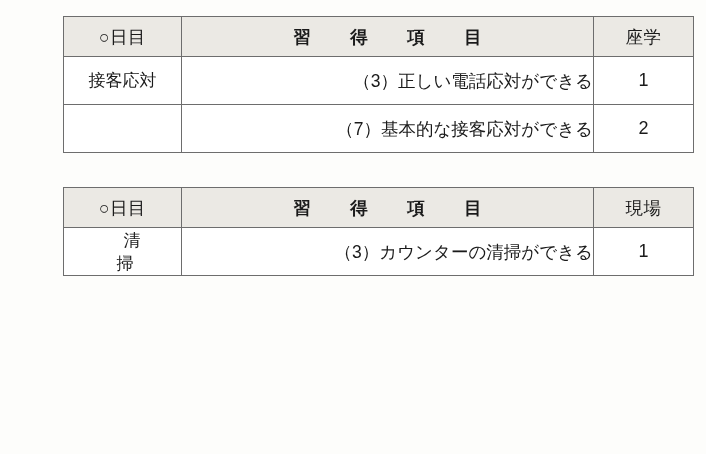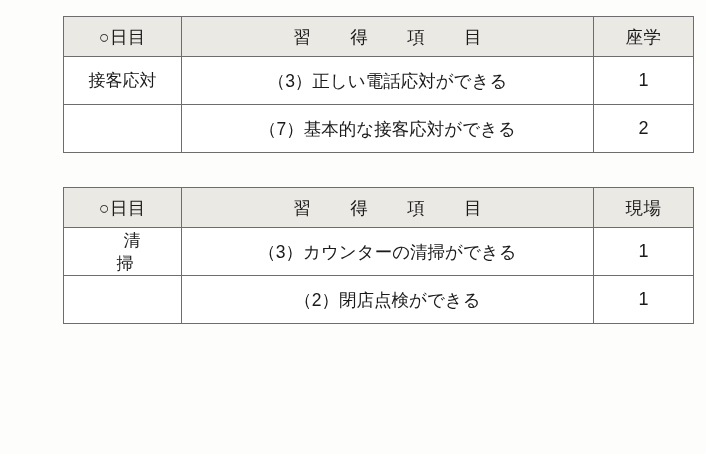--- a/index.html
+++ b/index.html
@@ -44,37 +44,38 @@
   .hdr {
     background: #ebe9e4;
     height: 39px;
     text-align: center;
     font-size: 17.5px;
     letter-spacing: 0.5px;
   }
   .hdr.item-hdr {
     letter-spacing: 11px;
     text-indent: 11px;
+    font-weight: bold;
   }
   
   .cell-day {
     height: 47px;
     text-align: center;
     font-size: 17px;
   }
   .cell-day.spaced {
     letter-spacing: 14px;
     text-indent: 14px;
     padding-left: 19px;
   }
   .cell-item {
     height: 47px;
     padding-left: 13px;
     font-size: 17.5px;
-    text-align: center;
+    text-align: right;
   }
   .cell-kind {
     height: 47px;
     text-align: center;
     font-size: 18px;
   }
   .spacer-block {
     height: 34px;
   }
 </style>
@@ -120,21 +121,16 @@
       <tr>
         <th class="hdr">○日目</th>
         <th class="hdr item-hdr">習　得　項　目</th>
         <th class="hdr">現場</th>
       </tr>
       <tr>
         <td class="cell-day spaced">清　掃</td>
         <td class="cell-item">（3）カウンターの清掃ができる</td>
         <td class="cell-kind">1</td>
       </tr>
-      <tr>
-        <td class="cell-day"></td>
-        <td class="cell-item">（2）閉店点検ができる</td>
-        <td class="cell-kind">1</td>
-      </tr>
     </tbody>
   </table>
 
 </div>
 
 </body></html>

